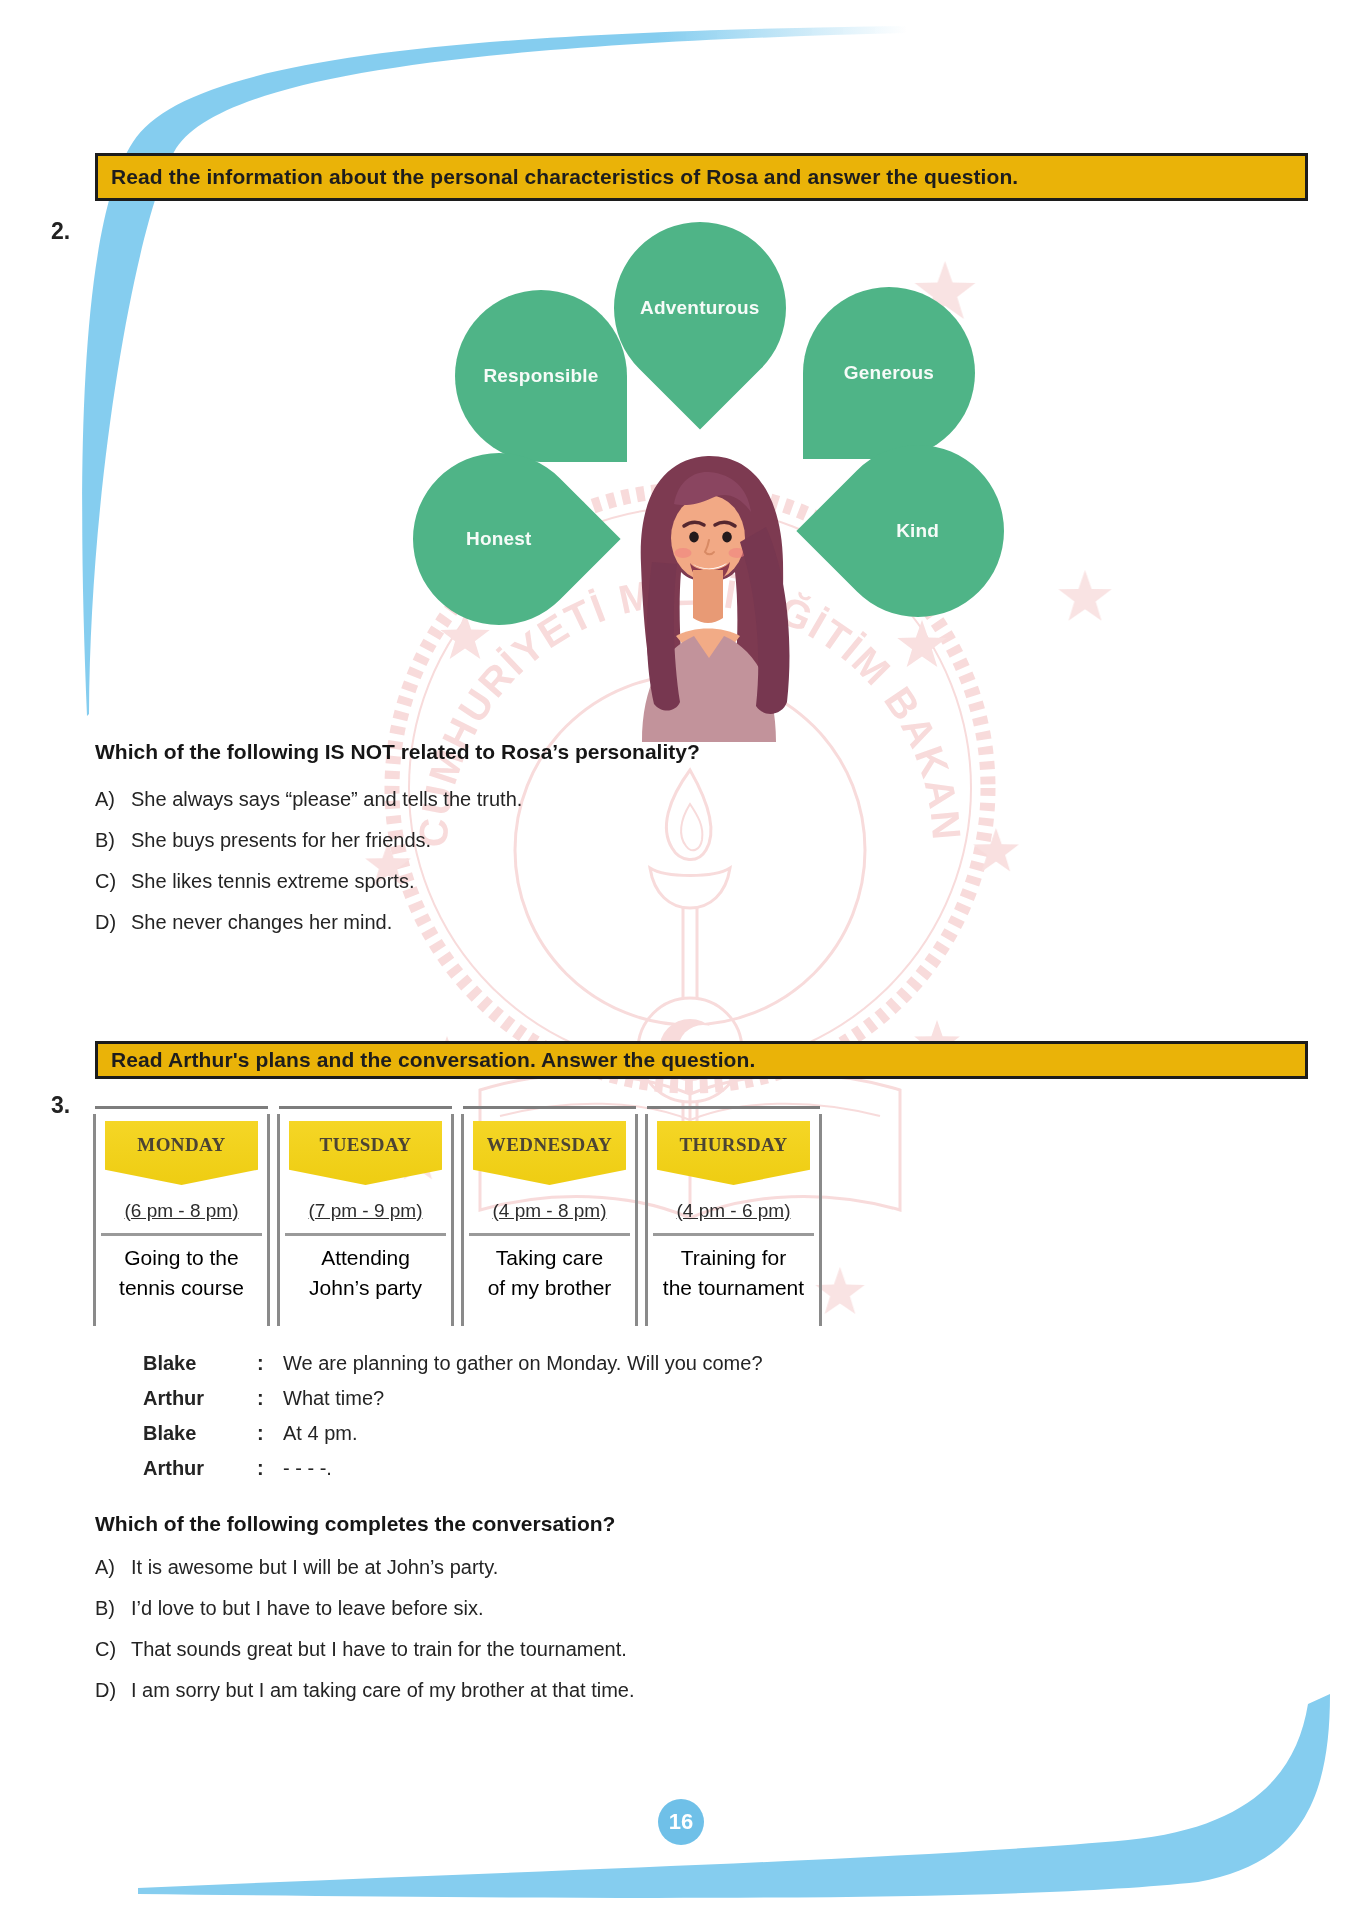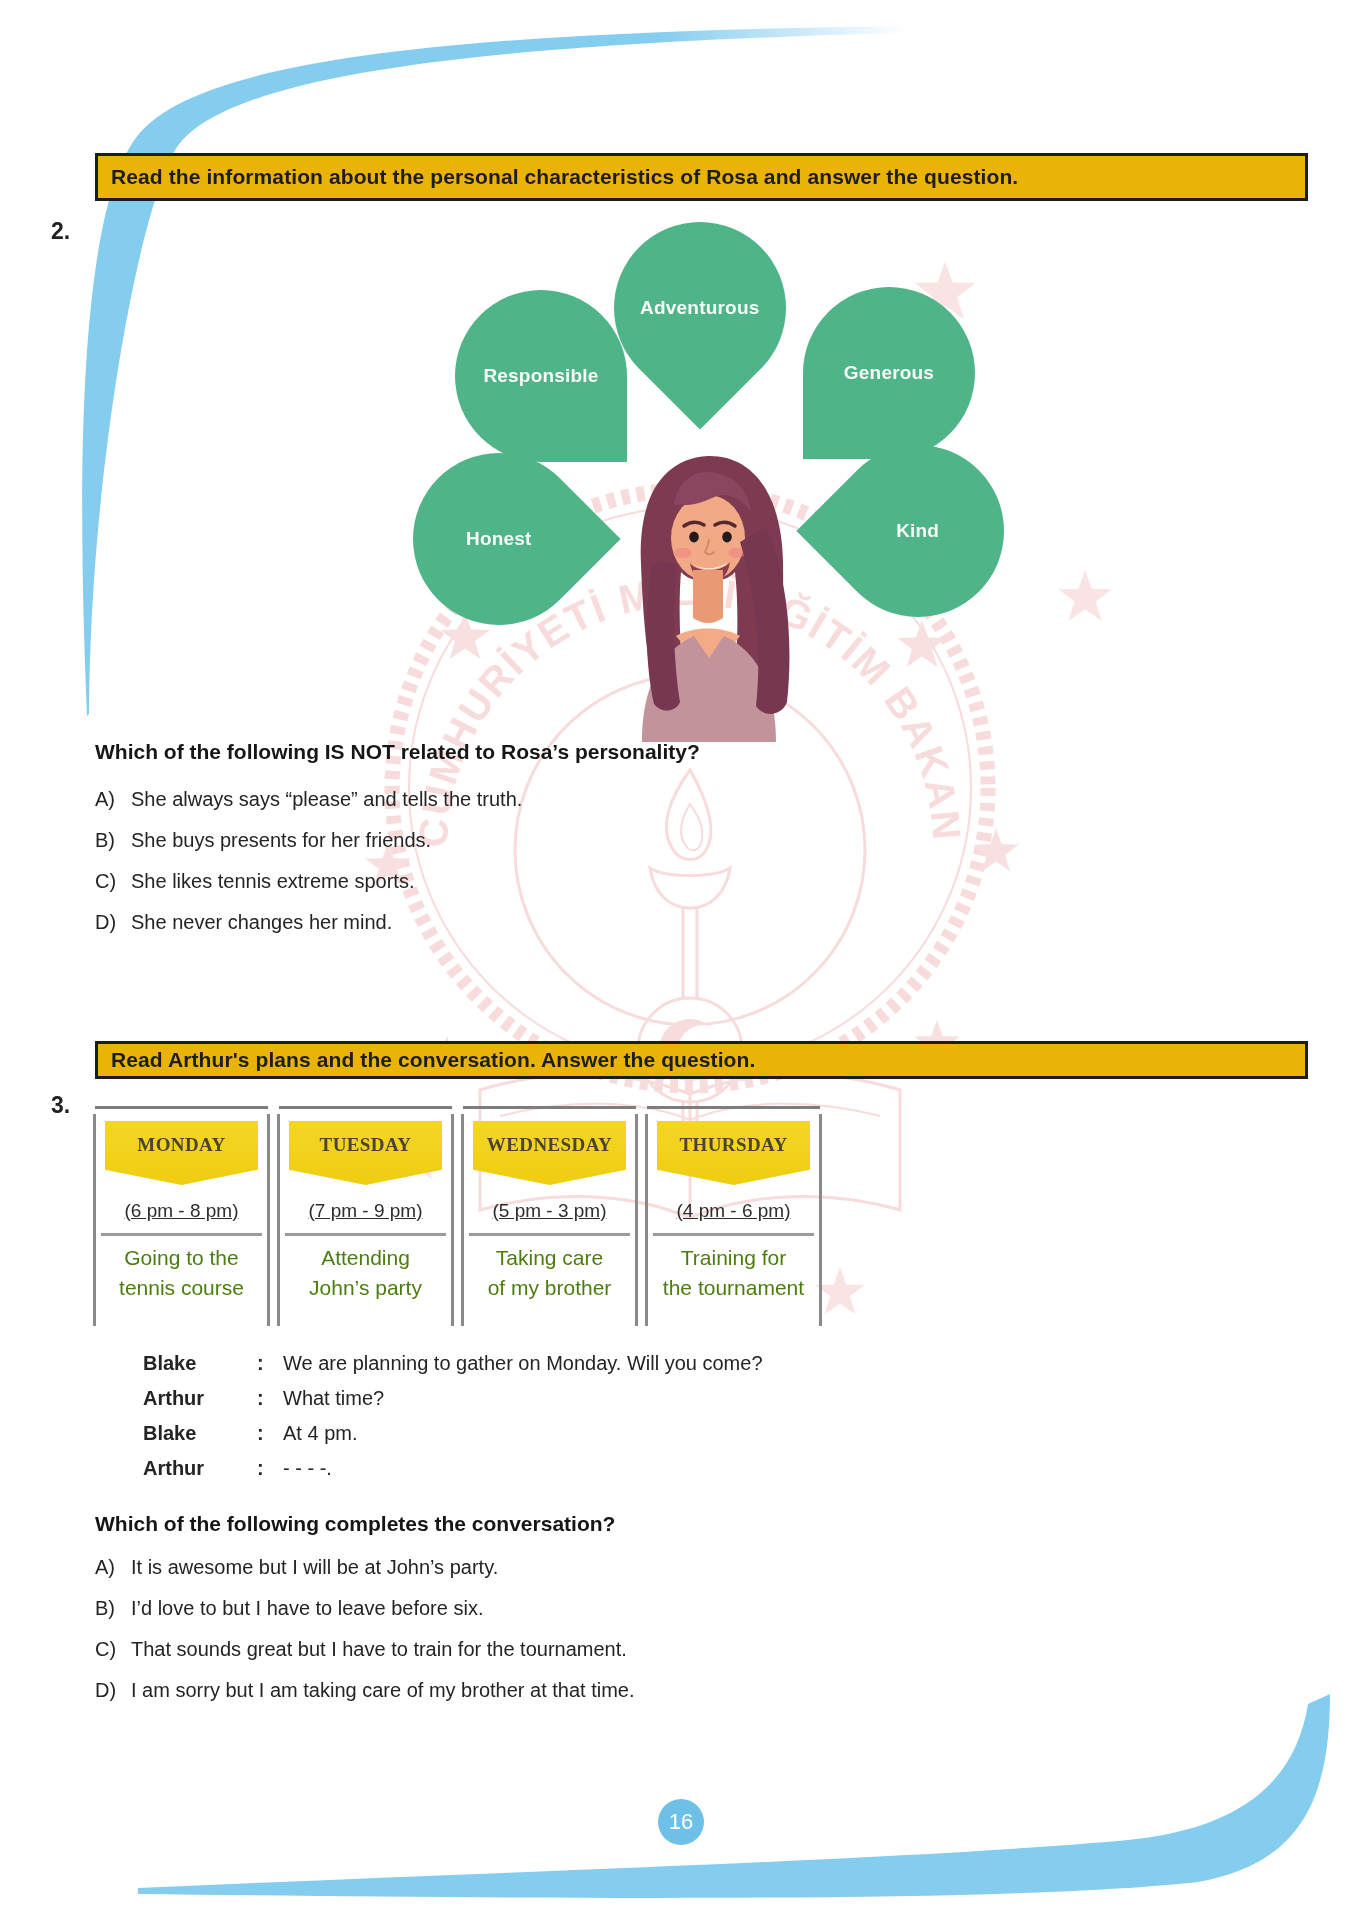--- a/index.html
+++ b/index.html
@@ -48,31 +48,31 @@
   .card-body{margin-top:5px;border-left:3px solid #8a8a8a;border-right:3px solid #8a8a8a;
              height:212px;box-sizing:border-box;padding-top:7px;}
   .ribbon{margin:0 9px;height:64px;background:linear-gradient(#f5d626,#eecd12);
           clip-path:polygon(0 0,100% 0,100% 76%,50% 100%,0 76%);
           display:flex;justify-content:center;}
   .ribbon span{font-family:"Liberation Serif",serif;font-weight:600;font-size:19px;
                color:#4c4433;line-height:47px;letter-spacing:.4px;}
   .card-time{text-align:center;font-size:19px;color:#2d2d2d;margin-top:15px;text-decoration:underline;}
   .card-divider{height:3px;background:#9a9a9a;margin:11px 5px 0 5px;}
   .card-activity{white-space:pre-line;text-align:center;font-size:21px;line-height:1.42;
-                 color:#4d7c0f;margin-top:7px;}
+                 color:#000000;margin-top:7px;}
 
   
   #conversation{position:absolute;left:95px;top:1352px;width:900px;}
   .conv-row{display:flex;font-size:20px;color:#242424;margin-bottom:13px;line-height:22px;}
   .conv-row .speaker{width:114px;flex:0 0 114px;font-weight:bold;margin-left:48px;}
   .conv-row .colon{width:26px;flex:0 0 26px;font-weight:bold;}
 
   
   #page-badge{position:absolute;left:658px;top:1799px;width:46px;height:46px;border-radius:50%;
-              background:#6fc0e8;color:#ffffff;font-weight:normal;font-size:22px;
+              background:#6fc0e8;color:#ffffff;font-weight:bold;font-size:22px;
               display:flex;align-items:center;justify-content:center;}
 </style>
 </head>
 <body>
 
 <div id="page">
 
   <svg class="decor" width="1358" height="1920" viewBox="0 0 1358 1920">
     <defs>
       <path id="wm-star" d="M0,-20 L4.7,-6.5 19,-6.2 7.6,2.5 11.8,16.2 0,8 -11.8,16.2 -7.6,2.5 -19,-6.2 -4.7,-6.5 Z"></path>
@@ -226,21 +226,21 @@
         <div class="card-activity">Attending
 John’s party</div>
       </div>
     </div>
     <div class="card">
       <div class="card-topline"></div>
       <div class="card-body">
         <div class="ribbon">
           <span>WEDNESDAY</span>
         </div>
-        <div class="card-time">(5 pm - 3 pm)</div>
+        <div class="card-time">(4 pm - 8 pm)</div>
         <div class="card-divider"></div>
         <div class="card-activity">Taking care
 of my brother</div>
       </div>
     </div>
     <div class="card">
       <div class="card-topline"></div>
       <div class="card-body">
         <div class="ribbon">
           <span>THURSDAY</span>

